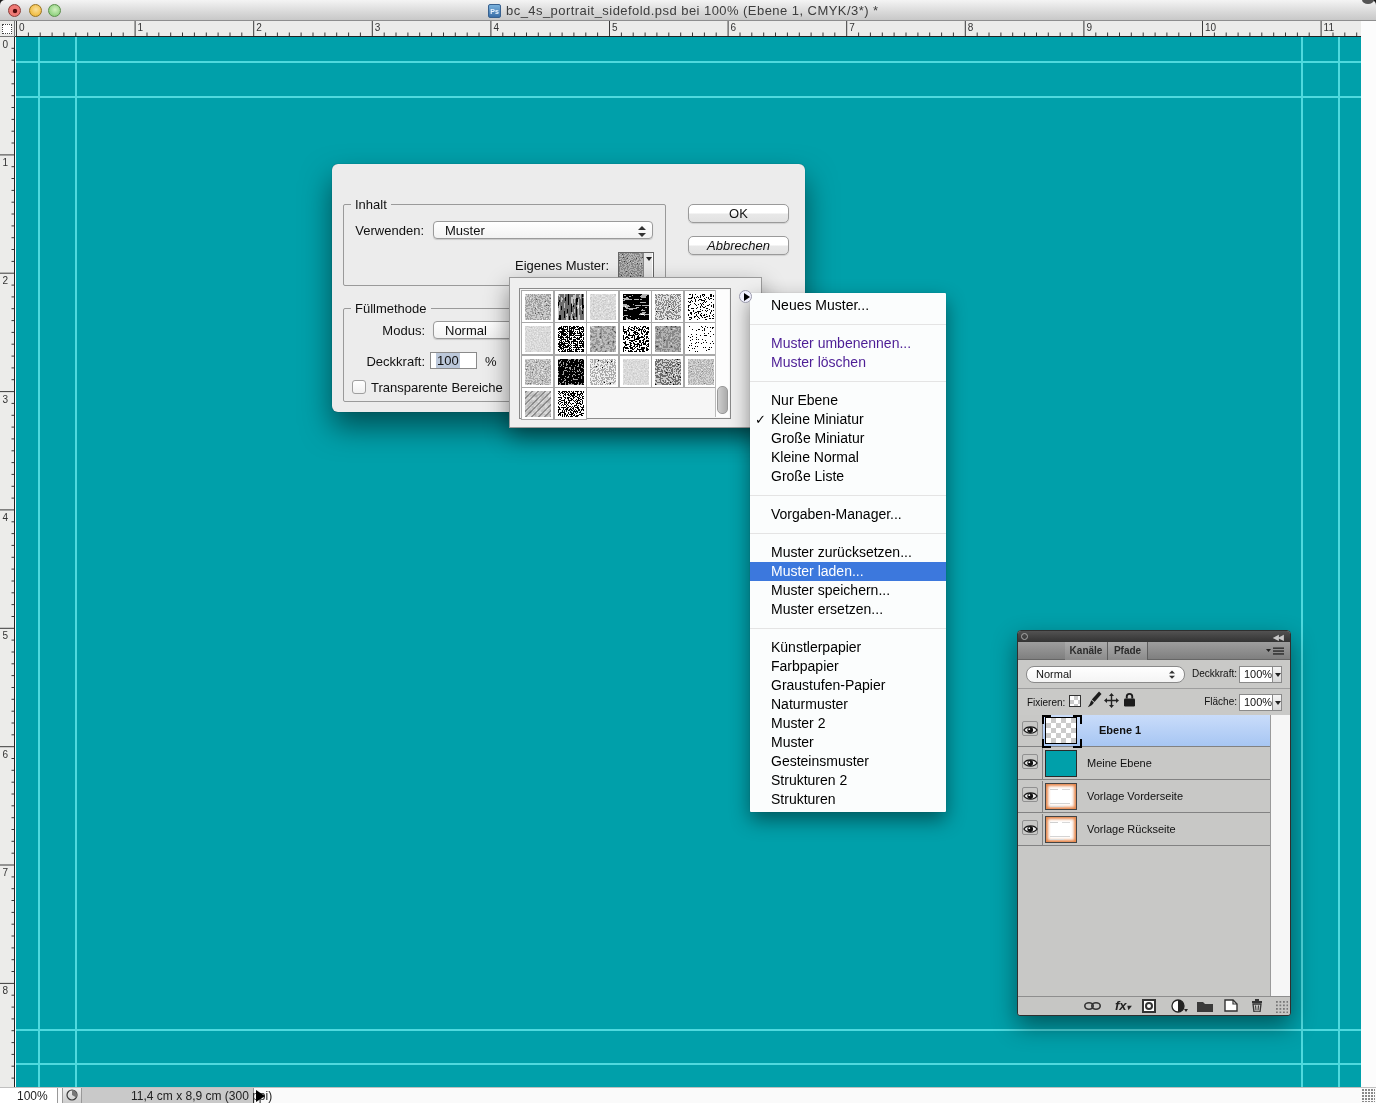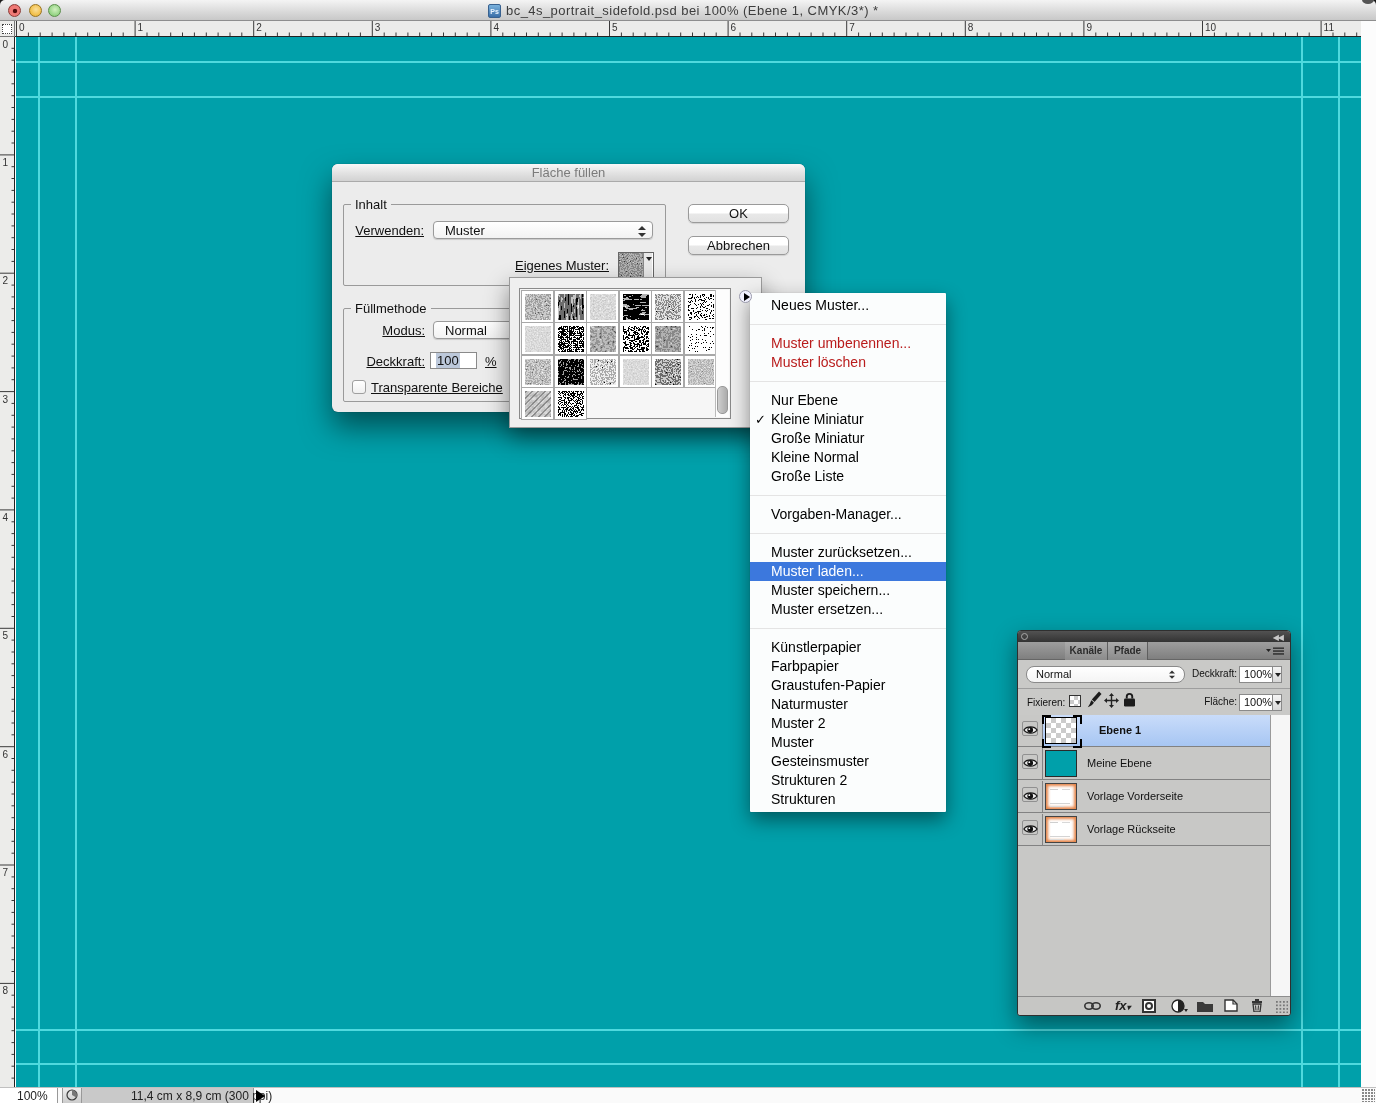--- a/index.html
+++ b/index.html
@@ -32,21 +32,21 @@
 
 #dialog{left:332px;top:164px;width:473px;height:248px;background:#ececec;border-radius:6px;
 box-shadow:0 15px 30px rgba(0,0,0,.5),0 0 1px rgba(0,0,0,.5);font-size:13px;color:#111;}
 #dlg-title{position:absolute;left:0;top:0;width:100%;height:18px;border-radius:6px 6px 0 0;
 background:linear-gradient(#f7f7f7,#dcdcdc 70%,#d2d2d2);border-bottom:1px solid #aaa;
 text-align:center;color:#7b7b7b;font-size:13px;line-height:18px;}
 fieldset{position:absolute;border:1px solid #9a9a9a;border-radius:2px;margin:0;padding:0;}
 fieldset legend{margin-left:7px;padding:0 4px;font-size:13px;color:#111;}
 #fs1{left:11px;top:33px;width:323px;height:89px;}
 #fs2{left:11px;top:137px;width:323px;height:101px;}
-.lbl{position:absolute;text-align:right;text-decoration:underline;}
+.lbl{position:absolute;text-align:right;}
 .combo{position:absolute;background:linear-gradient(#fff,#f2f2f2);border:1px solid #9a9a9a;border-radius:4px;
 box-shadow:0 1px 1px rgba(0,0,0,.15);}
 .combo span{position:absolute;left:11px;top:1px;}
 .stepper{position:absolute;right:6px;top:4px;width:8px;height:11px;}
 .stepper:before{content:"";position:absolute;left:0;top:0;border-left:4px solid transparent;border-right:4px solid transparent;border-bottom:4.5px solid #333;}
 .stepper:after{content:"";position:absolute;left:0;bottom:0;border-left:4px solid transparent;border-right:4px solid transparent;border-top:4.5px solid #333;}
 .btn{position:absolute;left:356px;width:101px;height:19px;background:linear-gradient(#fff 45%,#e8e8e8 55%,#e2e2e2);
 border:1px solid #9a9a9a;border-radius:5px;text-align:center;line-height:18px;box-shadow:0 1px 1px rgba(0,0,0,.12);}
 #opac-in{position:absolute;left:98px;top:188px;width:47px;height:17px;background:#fff;border:1px solid #8a8a8a;}
 #opac-in span{position:absolute;left:5px;top:0px;background:#bcc8da;padding:0 1px;}
@@ -64,21 +64,21 @@
 .cell svg{position:absolute;left:3px;top:3px;}
 #ptrack{position:absolute;right:1px;top:1px;width:14px;height:127px;background:#fdfdfd;border-left:1px solid #bbb;}
 #pthumb{position:absolute;left:1px;top:96px;width:11px;height:28px;background:linear-gradient(90deg,#cfcfcf,#ababab);border:1px solid #999;border-radius:5px;}
 #flyarrow{left:739px;top:290px;width:13px;height:13px;border-radius:50%;background:#f2f2ff;border:1px solid #99a;z-index:30;}
 #flyarrow:before{content:"";position:absolute;left:4px;top:2px;border-top:4px solid transparent;border-bottom:4px solid transparent;border-left:6px solid #000;}
 
 
 #menu{left:750px;top:293px;width:196px;background:#fbfdfd;border-radius:1px;padding:3px 0;
 box-shadow:0 8px 20px rgba(0,0,0,.45),0 0 1px rgba(0,0,0,.3);font-size:14px;color:#000;z-index:20;}
 .mi{position:relative;height:19px;line-height:19px;padding-left:21px;white-space:nowrap;}
-.mi.gray{color:#b91c1c;}
+.mi.gray{color:#4c1d95;}
 .mi.hl{background:#3c78dd;color:#fff;}
 .mi .chk{position:absolute;left:5px;top:0;font-size:13px;}
 .msep{position:relative;height:19px;}
 .msep:before{content:"";position:absolute;left:0;right:0;top:9px;border-top:1px solid #e4e4e4;}
 
 
 #panel{left:1017px;top:630px;width:274px;height:386px;background:#c8c8c6;border:1px solid #2f2f2f;
 border-radius:4px 4px 3px 3px;box-shadow:0 10px 24px rgba(0,0,0,.45);font-size:11px;color:#111;}
 #p-top{position:absolute;left:0;top:0;width:100%;height:11px;background:linear-gradient(#525252,#333);border-radius:3px 3px 0 0;}
 #p-top .circ{position:absolute;left:3px;top:2px;width:7px;height:7px;border-radius:50%;border:1px solid #a8a8a8;}
@@ -375,21 +375,20 @@
         <path d="M9 7 L9 2 A5 5 0 0 1 13.3 9.5 Z" fill="#777"></path>
       </svg>
     </div>
 <div id="infofield">
       <span>11,4 cm x 8,9 cm (300 ppi)</span>
     </div>
 <div id="infoarr"></div>
 <div id="growbox"></div>
 </div>
 <div id="dialog" class="abs">
-<div id="dlg-title">Fläche füllen</div>
 <fieldset id="fs1">
       <legend>Inhalt</legend>
     </fieldset>
 <fieldset id="fs2">
       <legend>Füllmethode</legend>
     </fieldset>
 <div class="lbl" style="left:10px;top:59px;width:82px;">Verwenden:</div>
 <div class="combo" style="left:101px;top:57px;width:220px;height:18px;">
       <span>Muster</span>
       <div class="stepper"></div>
@@ -404,21 +403,21 @@
             <feFuncR type="discrete" tableValues="0.05 0.25 0.45 0.65"></feFuncR>
             <feFuncG type="discrete" tableValues="0.05 0.25 0.45 0.65"></feFuncG>
             <feFuncB type="discrete" tableValues="0.05 0.25 0.45 0.65"></feFuncB>
           </feComponentTransfer>
         </filter>
         <rect width="24" height="25" filter="url(#fsw)"></rect>
       </svg>
       <div class="arr"></div>
     </div>
 <div class="btn" style="top:40px;">OK</div>
-<div class="btn" style="top:72px;">Abbrechen</div>
+<div class="btn" style="top:72px;font-style:italic;">Abbrechen</div>
 <div class="lbl" style="left:10px;top:159px;width:83px;">Modus:</div>
 <div class="combo" style="left:101px;top:157px;width:220px;height:18px;">
       <span>Normal</span>
       <div class="stepper"></div>
     </div>
 <div class="lbl" style="left:10px;top:190px;width:83px;">Deckkraft:</div>
 <div id="opac-in">
       <span>100</span>
     </div>
 <div class="lbl" style="left:153px;top:190px;width:20px;text-align:left;">%</div>

